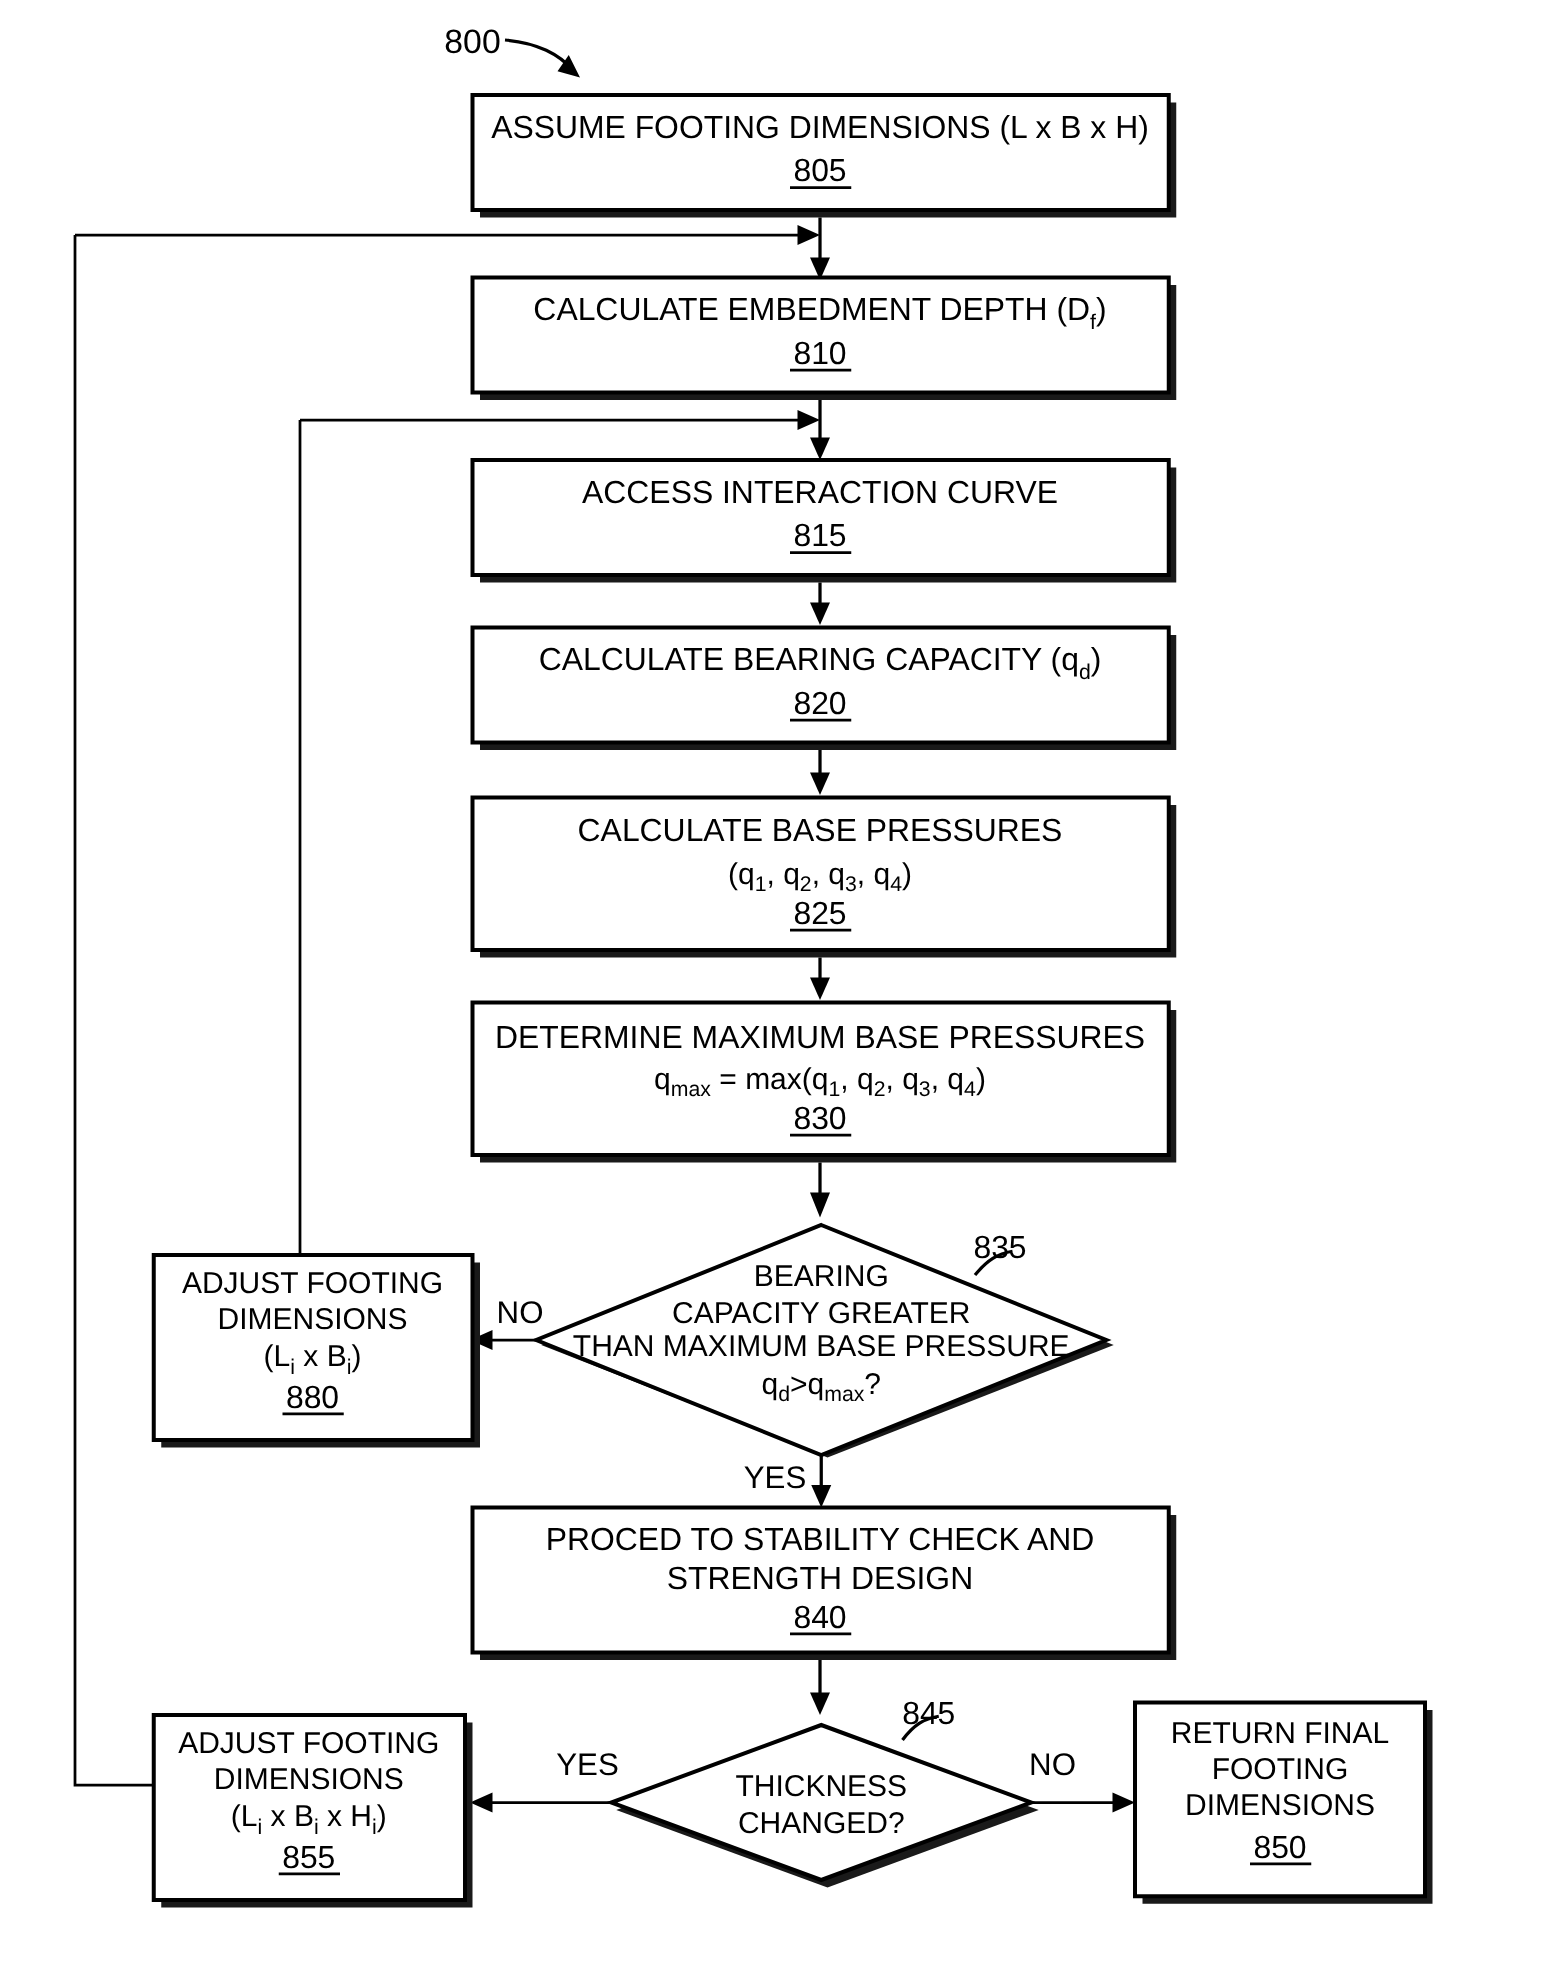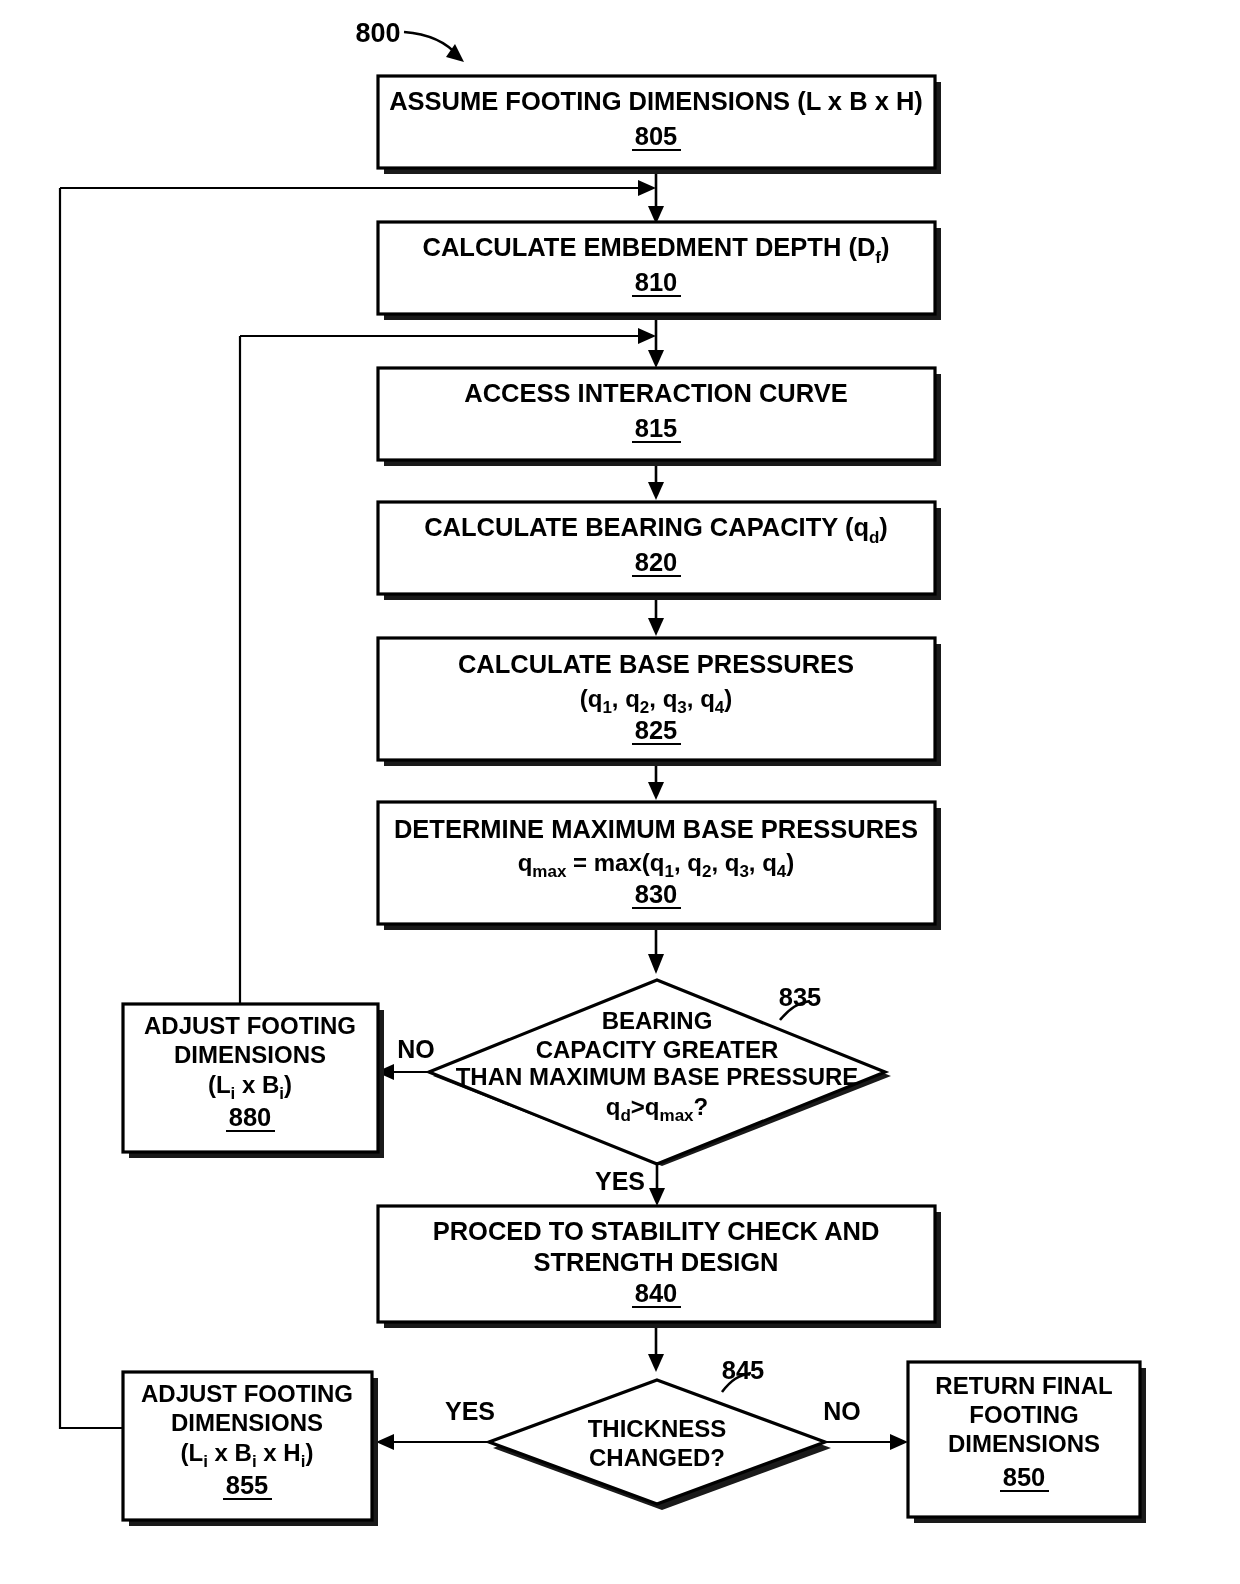--- a/index.html
+++ b/index.html
@@ -10,21 +10,20 @@
   body {
     font-family: "Liberation Sans", sans-serif;
     color: #000000;
   }
   #page {
     position: relative;
     width: 1240px;
     height: 1584px;
     background: #ffffff;
     overflow: hidden;
-    font-weight: bold;
   }
   svg#flow {
     position: absolute;
     left: 0;
     top: 0;
     width: 1240px;
     height: 1584px;
   }
   
   .proc-rect {

